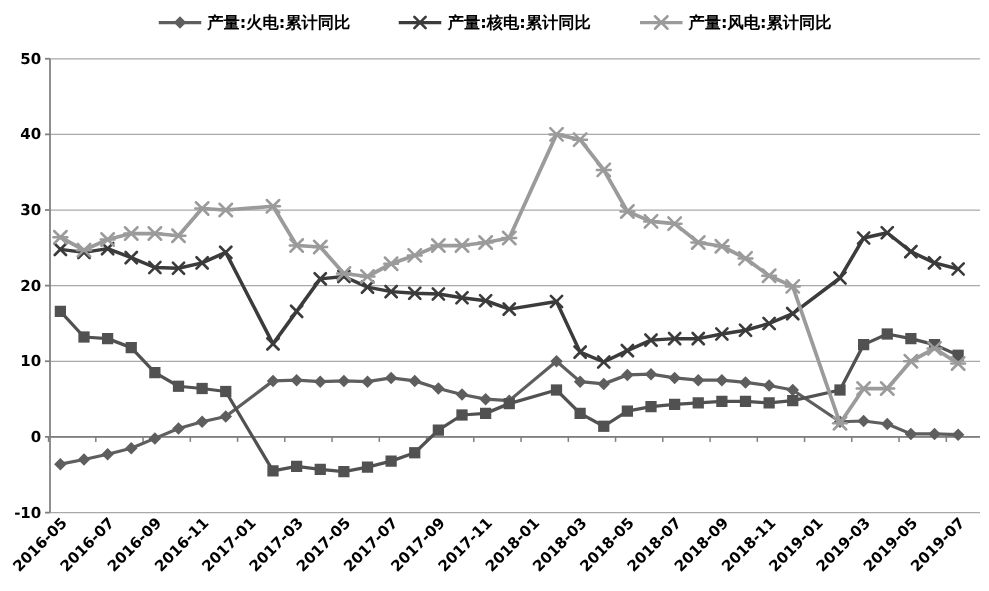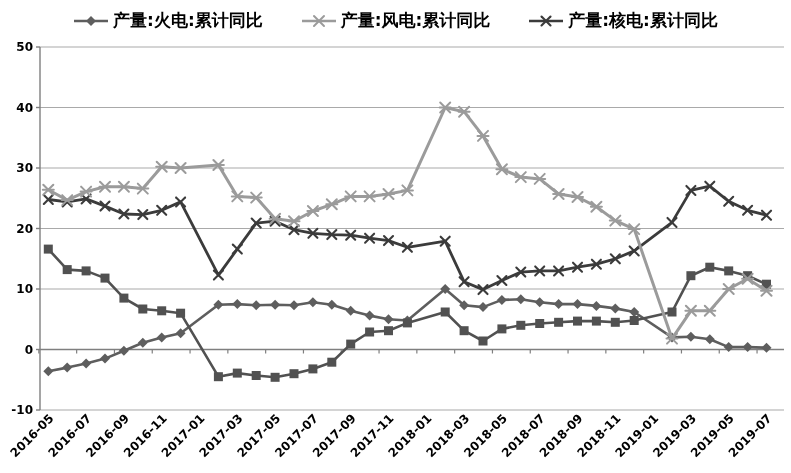--- a/index.html
+++ b/index.html
@@ -1,58 +1,58 @@
 <!DOCTYPE html>
 <html><head>
 <meta charset="utf-8">
 <style>
   html,body{margin:0;padding:0;background:#ffffff;}
   body{width:791px;height:473px;overflow:hidden;font-family:"DejaVu Sans",sans-serif;}
   .chart-root{position:relative;width:791px;height:473px;background:#ffffff;}
   .legend{position:absolute;top:9px;left:0;width:100%;display:flex;justify-content:center;gap:38px;align-items:center;}
   .legend-item{display:flex;align-items:center;gap:4px;}
   .legend-item .swatch{display:inline-block;line-height:0;}
-  .legend-item .lbl{font-size:17px;font-weight:700;color:#000;white-space:nowrap;}
+  .legend-item .lbl{font-size:13px;font-weight:700;color:#000;white-space:nowrap;}
   svg#chart-svg{position:absolute;left:0;top:0;}
   .ytick-label{font-size:12px;font-weight:700;fill:#000;}
   .xtick-label{font-size:12px;font-weight:700;fill:#000;}
 </style>
 </head>
 <body>
 
 <div class="chart-root">
 
   <div class="legend">
     <div class="legend-item">
       <span class="swatch"><svg width="36" height="14" viewBox="0 0 36 14">
             <line x1="1" y1="7" x2="35" y2="7" stroke="#5e5e5e" stroke-width="2.6"></line>
             <path d="M 18 2 L 23 7 L 18 12 L 13 7 Z" fill="#5e5e5e"></path>
           </svg></span>
       <span class="lbl">产量:火电:累计同比</span>
     </div>
     <div class="legend-item">
       <span class="swatch"><svg width="36" height="14" viewBox="0 0 36 14">
+            <line x1="1" y1="7" x2="35" y2="7" stroke="#3b3b3b" stroke-width="2.6"></line>
+            <g stroke="#3b3b3b" stroke-width="2.1" stroke-linecap="round">
+              <line x1="13.5" y1="2.5" x2="22.5" y2="11.5"></line>
+              <line x1="13.5" y1="11.5" x2="22.5" y2="2.5"></line>
+            </g>
+          </svg></span>
+      <span class="lbl">产量:核电:累计同比</span>
+    </div>
+    <div class="legend-item">
+      <span class="swatch"><svg width="36" height="14" viewBox="0 0 36 14">
             <line x1="1" y1="7" x2="35" y2="7" stroke="#9b9b9b" stroke-width="2.6"></line>
             <g stroke="#9b9b9b" stroke-width="2" stroke-linecap="round">
               <line x1="13" y1="2" x2="23" y2="12"></line>
               <line x1="13" y1="12" x2="23" y2="2"></line>
               <line x1="12.5" y1="7" x2="23.5" y2="7"></line>
             </g>
           </svg></span>
       <span class="lbl">产量:风电:累计同比</span>
-    </div>
-    <div class="legend-item">
-      <span class="swatch"><svg width="36" height="14" viewBox="0 0 36 14">
-            <line x1="1" y1="7" x2="35" y2="7" stroke="#3b3b3b" stroke-width="2.6"></line>
-            <g stroke="#3b3b3b" stroke-width="2.1" stroke-linecap="round">
-              <line x1="13.5" y1="2.5" x2="22.5" y2="11.5"></line>
-              <line x1="13.5" y1="11.5" x2="22.5" y2="2.5"></line>
-            </g>
-          </svg></span>
-      <span class="lbl">产量:核电:累计同比</span>
     </div>
   </div>
 
   <svg id="chart-svg" width="791" height="473" viewBox="0 0 791 473">
       <line x1="40" y1="410" x2="784" y2="410" stroke="#a9a9a9" stroke-width="1"></line>
       <line x1="40" y1="349.5" x2="784" y2="349.5" stroke="#a9a9a9" stroke-width="1"></line>
       <line x1="40" y1="289" x2="784" y2="289" stroke="#a9a9a9" stroke-width="1"></line>
       <line x1="40" y1="228.5" x2="784" y2="228.5" stroke="#a9a9a9" stroke-width="1"></line>
       <line x1="40" y1="168" x2="784" y2="168" stroke="#a9a9a9" stroke-width="1"></line>
       <line x1="40" y1="107.5" x2="784" y2="107.5" stroke="#a9a9a9" stroke-width="1"></line>

